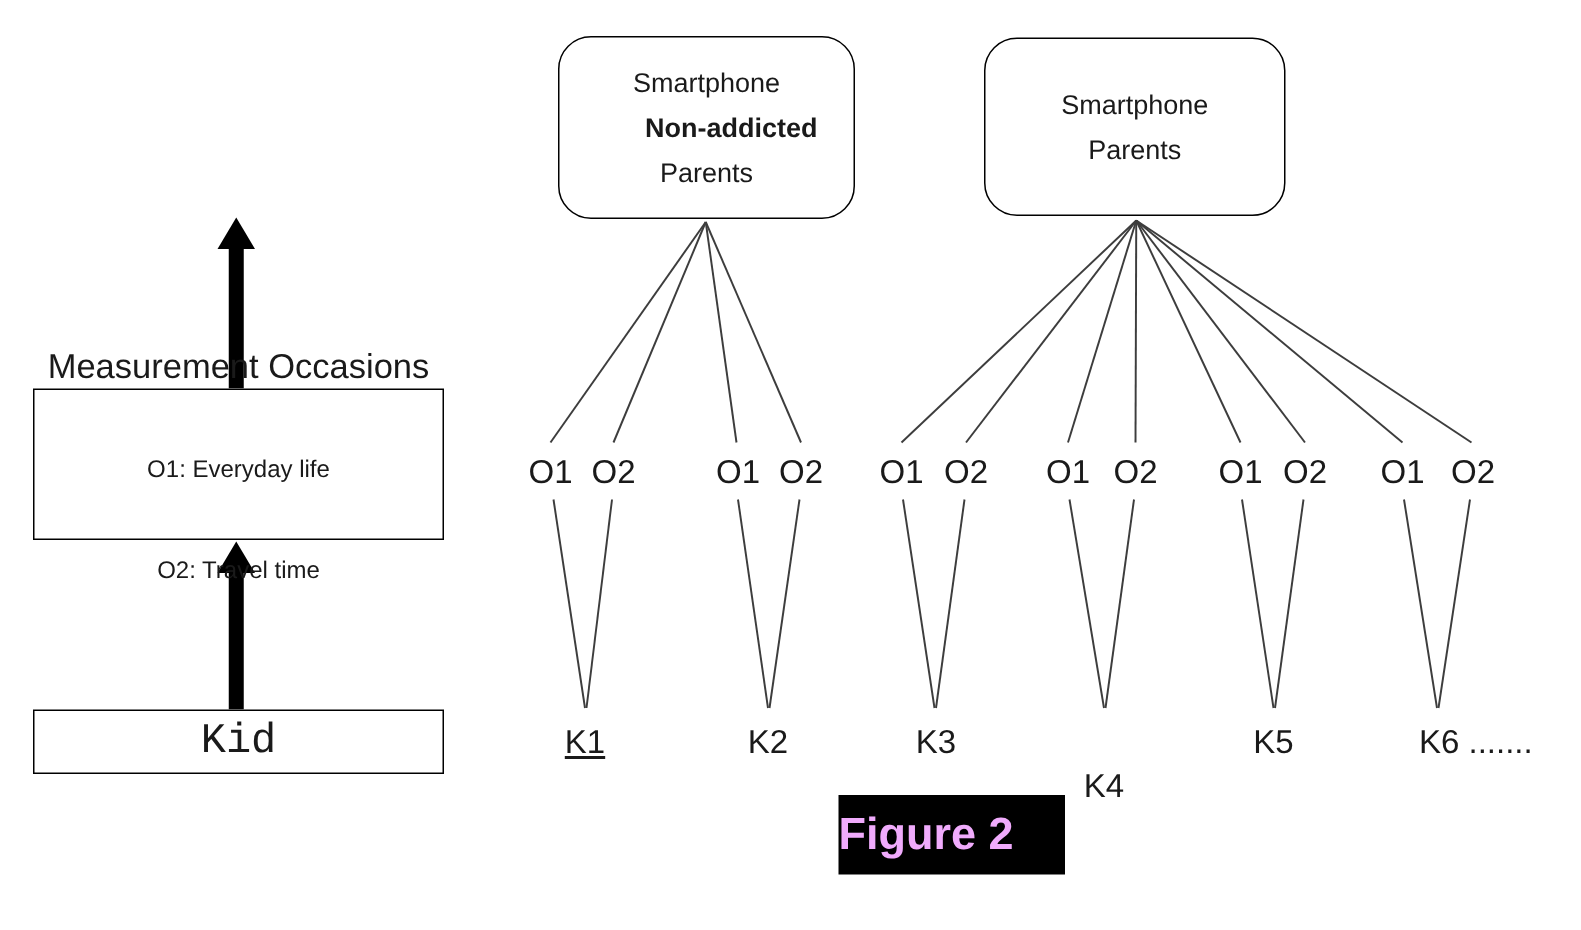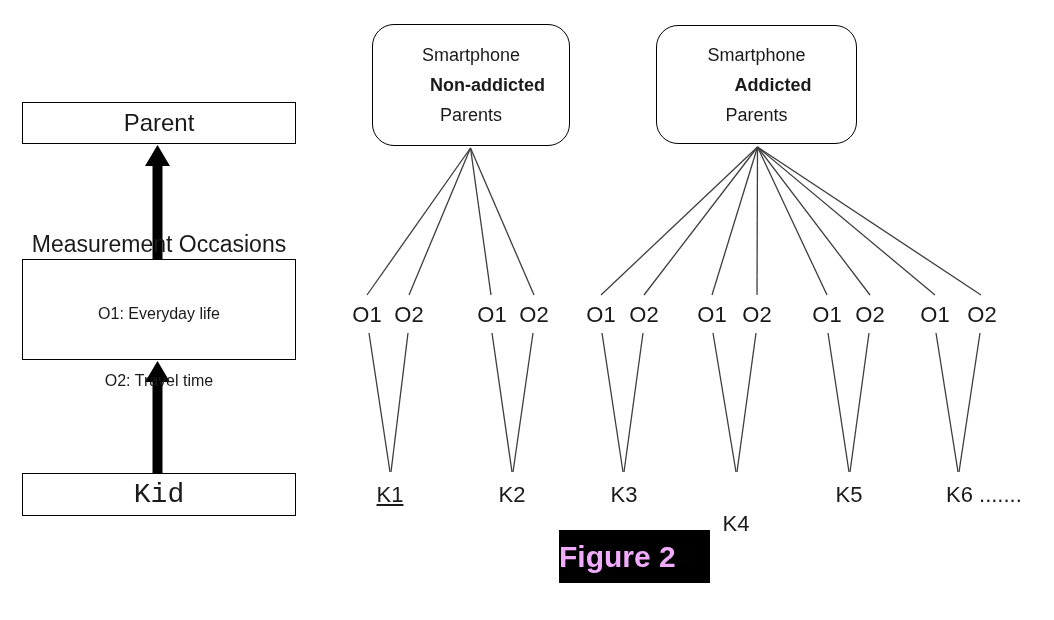--- a/index.html
+++ b/index.html
@@ -84,43 +84,39 @@
     <g stroke="none" fill="#000">
       <rect x="152.5" y="165" width="10" height="94"></rect>
       <polygon points="145,166 170,166 157.5,145"></polygon>
     </g>
     <g stroke="none" fill="#000">
       <rect x="152.5" y="381" width="10" height="92"></rect>
       <polygon points="145,382 170,382 157.5,361"></polygon>
     </g>
   </svg>
 
-  <div class="box parent-box">
-    <span>Parent</span>
-  </div>
 
   <div class="box measurement-box">
     <div class="measurement-title">Measurement Occasions</div>
     <div class="measurement-sub">O1: Everyday life</div>
     <div class="measurement-sub">O2: Travel time</div>
   </div>
 
   <div class="box kid-box">
     <span>Kid</span>
   </div>
 
   <div class="rounded-box group-a">
     <div>Smartphone</div>
     <div class="bold">Non-addicted</div>
     <div>Parents</div>
   </div>
 
   <div class="rounded-box group-b">
     <div>Smartphone</div>
-    <div class="bold">Addicted</div>
     <div>Parents</div>
   </div>
 
   <span class="olabel" style="left:342px;">O1</span>
   <span class="olabel" style="left:384px;">O2</span>
   <span class="olabel" style="left:467px;">O1</span>
   <span class="olabel" style="left:509px;">O2</span>
   <span class="olabel" style="left:576px;">O1</span>
   <span class="olabel" style="left:619px;">O2</span>
   <span class="olabel" style="left:687px;">O1</span>

